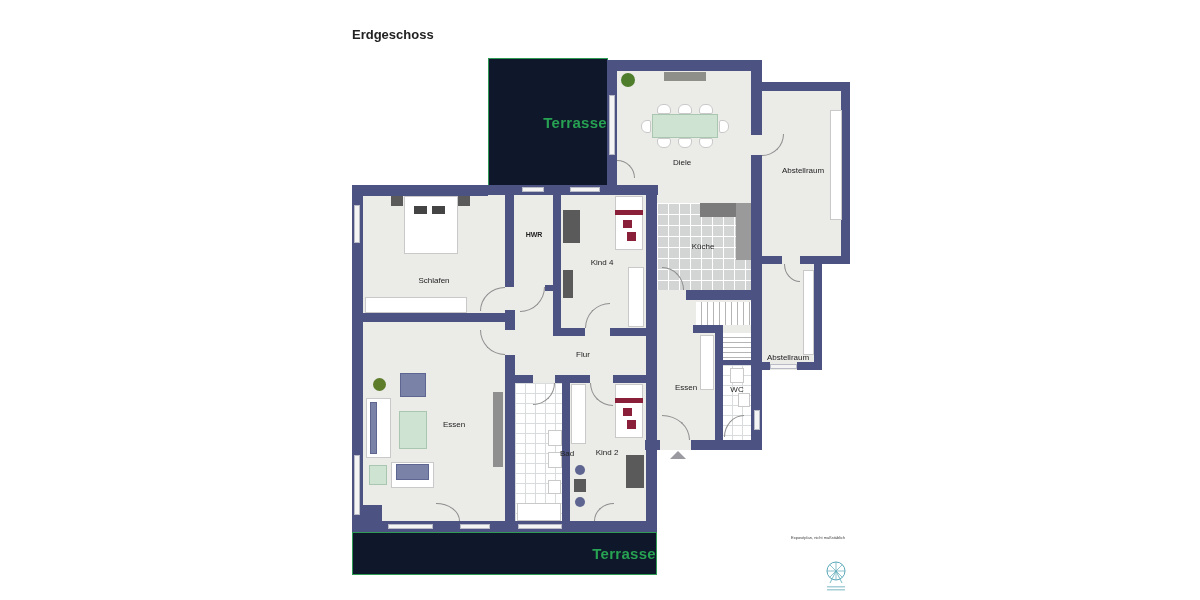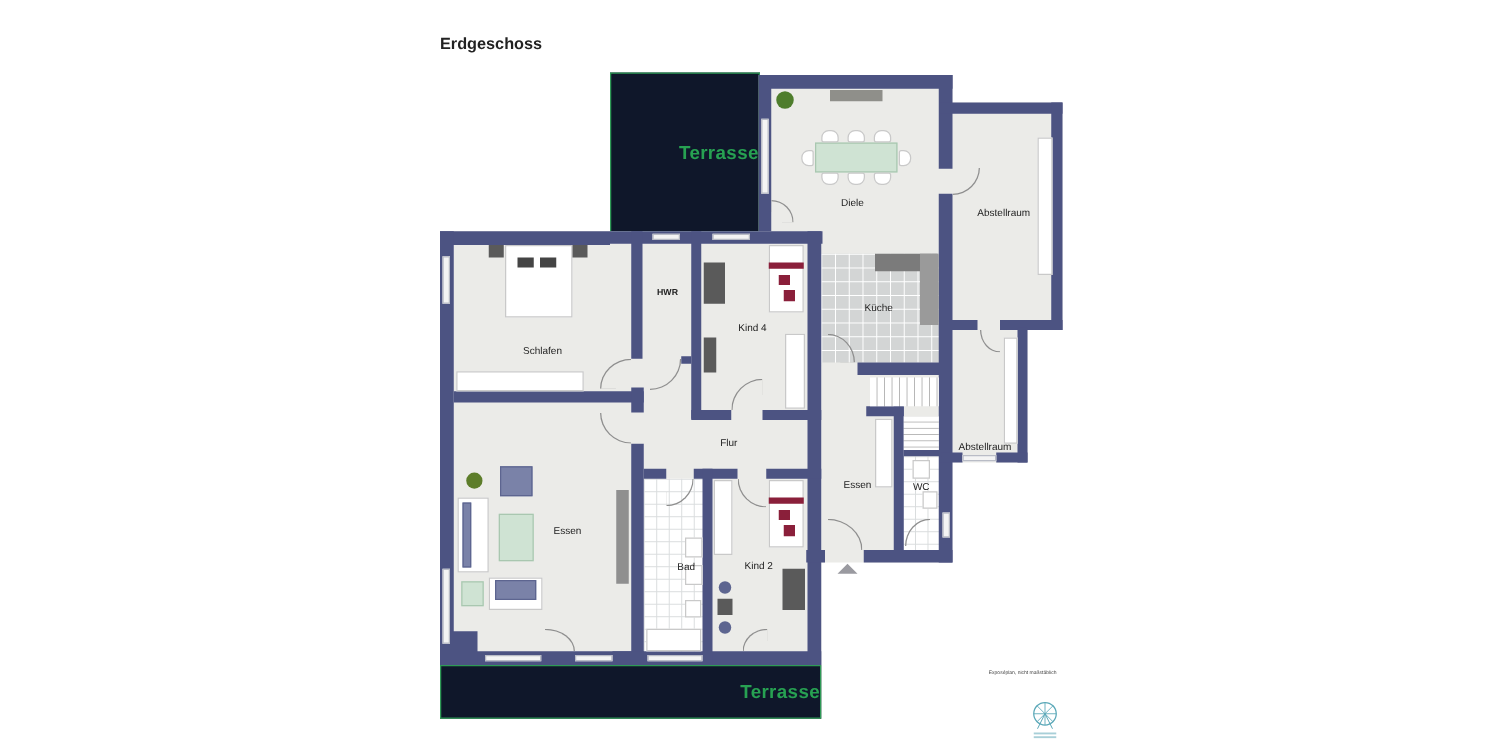--- a/index.html
+++ b/index.html
@@ -195,21 +195,21 @@
   <div class="abs label" style="left:803px; top:166px;">Abstellraum</div>
   <div class="abs label" style="left:703px; top:242px;">Küche</div>
   <div class="abs label" style="left:434px; top:276px;">Schlafen</div>
   <div class="abs label bold" style="left:534px; top:231px;">HWR</div>
   <div class="abs label" style="left:602px; top:258px;">Kind 4</div>
   <div class="abs label" style="left:583px; top:350px;">Flur</div>
   <div class="abs label" style="left:788px; top:353px;">Abstellraum</div>
   <div class="abs label" style="left:686px; top:383px;">Essen</div>
   <div class="abs label" style="left:737px; top:385px;">WC</div>
   <div class="abs label" style="left:454px; top:420px;">Essen</div>
-  <div class="abs label" style="left:538px; top:449px;padding-left:22px;">Bad</div>
+  <div class="abs label" style="left:556px; top:449px;padding-left:22px;">Bad</div>
   <div class="abs label" style="left:607px; top:448px;">Kind 2</div>
 </div>
 
 <div class="abs note" style="left:791px; top:535px;">Exposéplan, nicht maßstäblich</div>
 <div class="abs" style="left:824px; top:560px; width:24px; height:32px;">
   <svg width="24" height="32" viewBox="0 0 24 32">
     <circle cx="12" cy="11" r="9" fill="none" stroke="#5aa8b8" stroke-width="1"></circle>
     <line x1="12" y1="2" x2="12" y2="20" stroke="#5aa8b8" stroke-width="0.7"></line>
     <line x1="3" y1="11" x2="21" y2="11" stroke="#5aa8b8" stroke-width="0.7"></line>
     <line x1="5.6" y1="4.6" x2="18.4" y2="17.4" stroke="#5aa8b8" stroke-width="0.7"></line>

